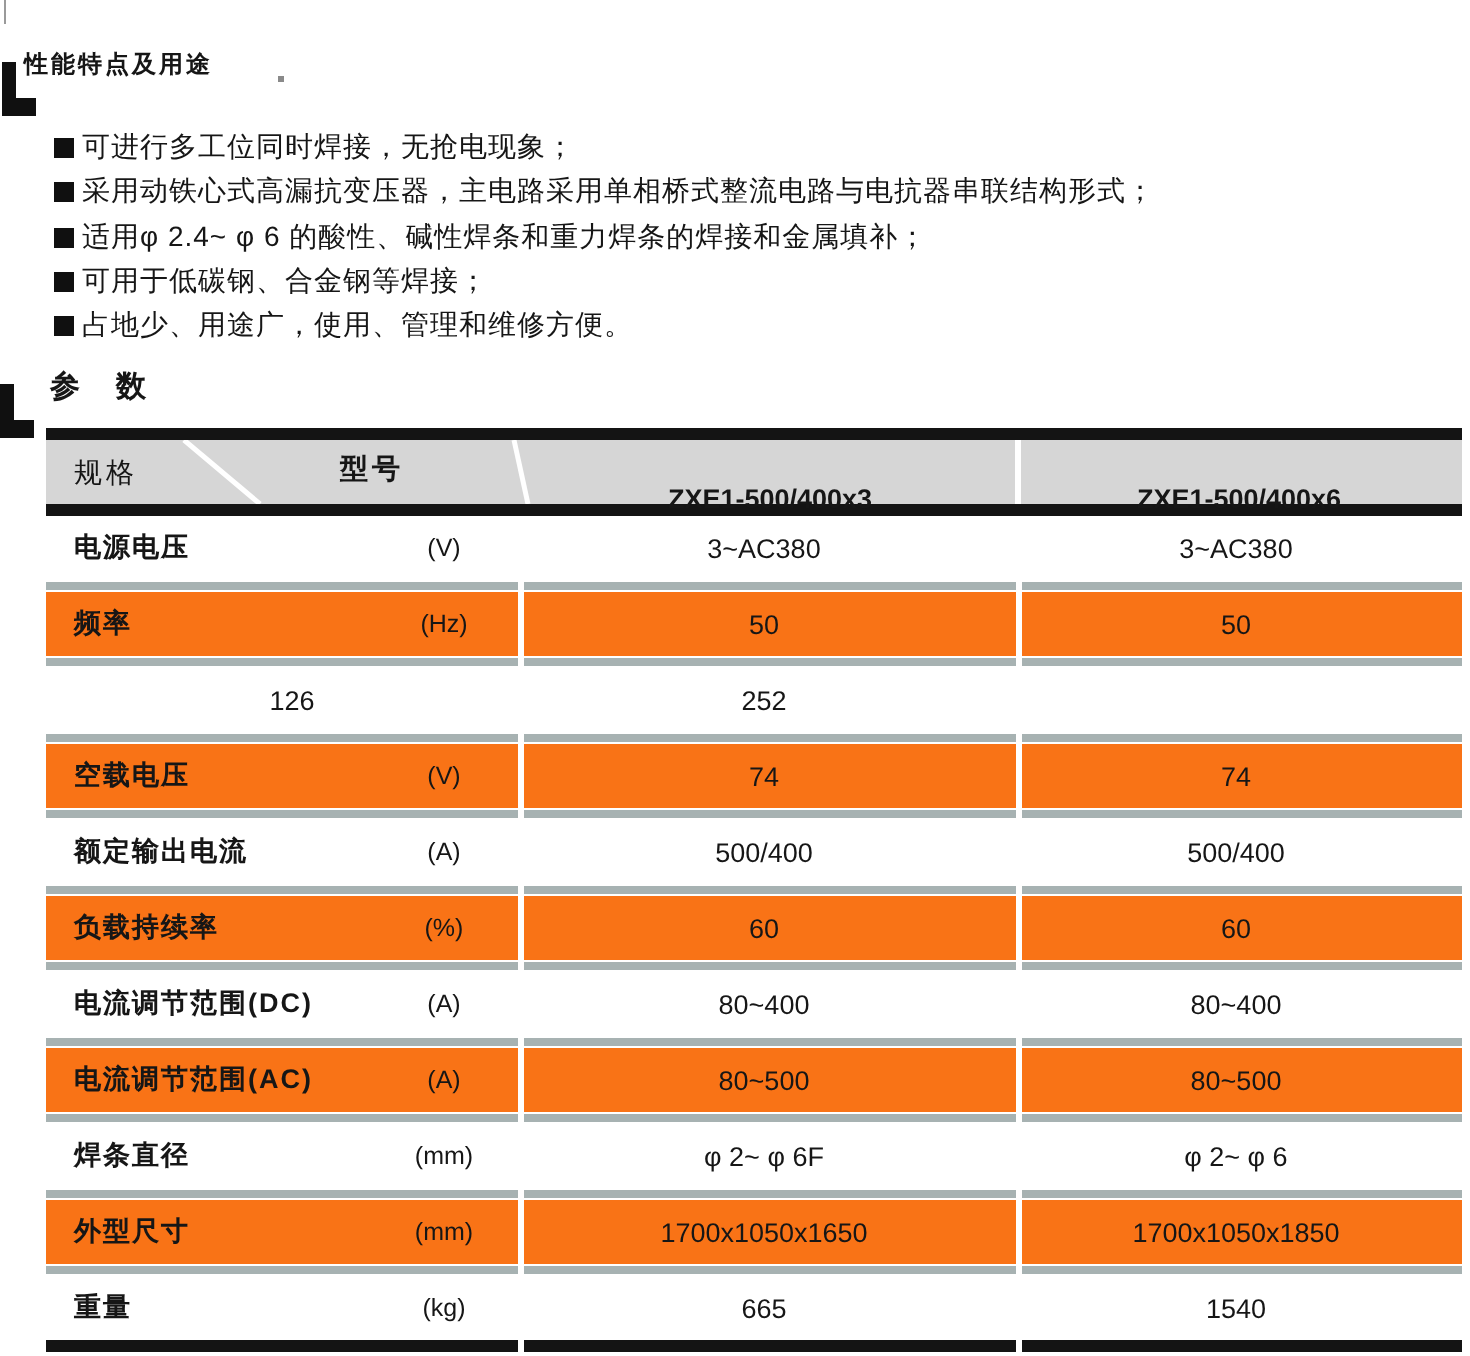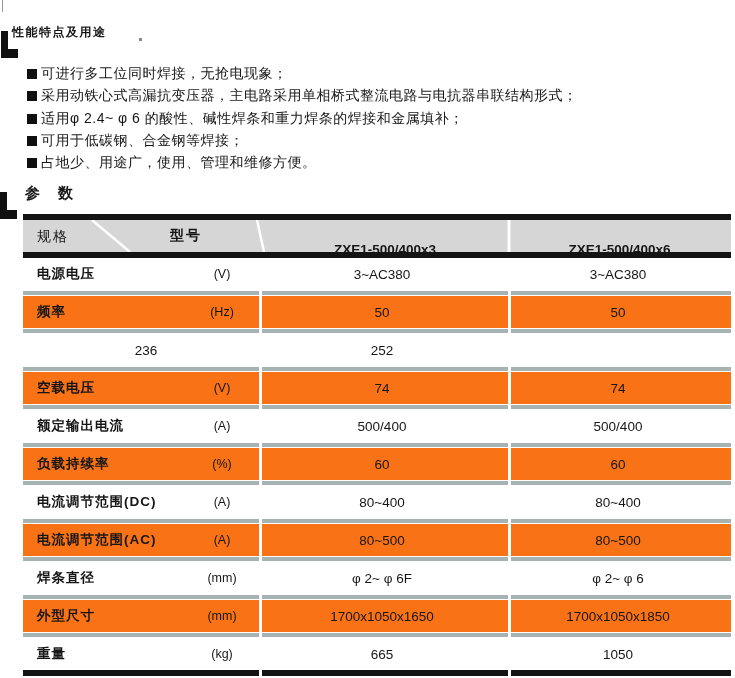--- a/index.html
+++ b/index.html
@@ -122,21 +122,21 @@
       <div class="cell-label">
           <span class="lab">频率</span>
           <span class="unit">(Hz)</span>
         </div>
       <div class="cell-v1">50</div>
       <div class="cell-v2">50</div>
     </div>
     <div class="sep"></div>
 
     <div class="trow">
-      <div class="cell-v1">236</div>
+      <div class="cell-v1">126</div>
       <div class="cell-v2">252</div>
     </div>
     <div class="sep"></div>
 
     <div class="trow gray">
       <div class="cell-label">
           <span class="lab">空载电压</span>
           <span class="unit">(V)</span>
         </div>
       <div class="cell-v1">74</div>
@@ -203,18 +203,18 @@
       <div class="cell-v2">1700x1050x1850</div>
     </div>
     <div class="sep"></div>
 
     <div class="trow">
       <div class="cell-label">
           <span class="lab">重量</span>
           <span class="unit">(kg)</span>
         </div>
       <div class="cell-v1">665</div>
-      <div class="cell-v2">1050</div>
+      <div class="cell-v2">1540</div>
     </div>
   </div>
 
   <div class="bar"></div>
 </div>
 
 </body></html>

